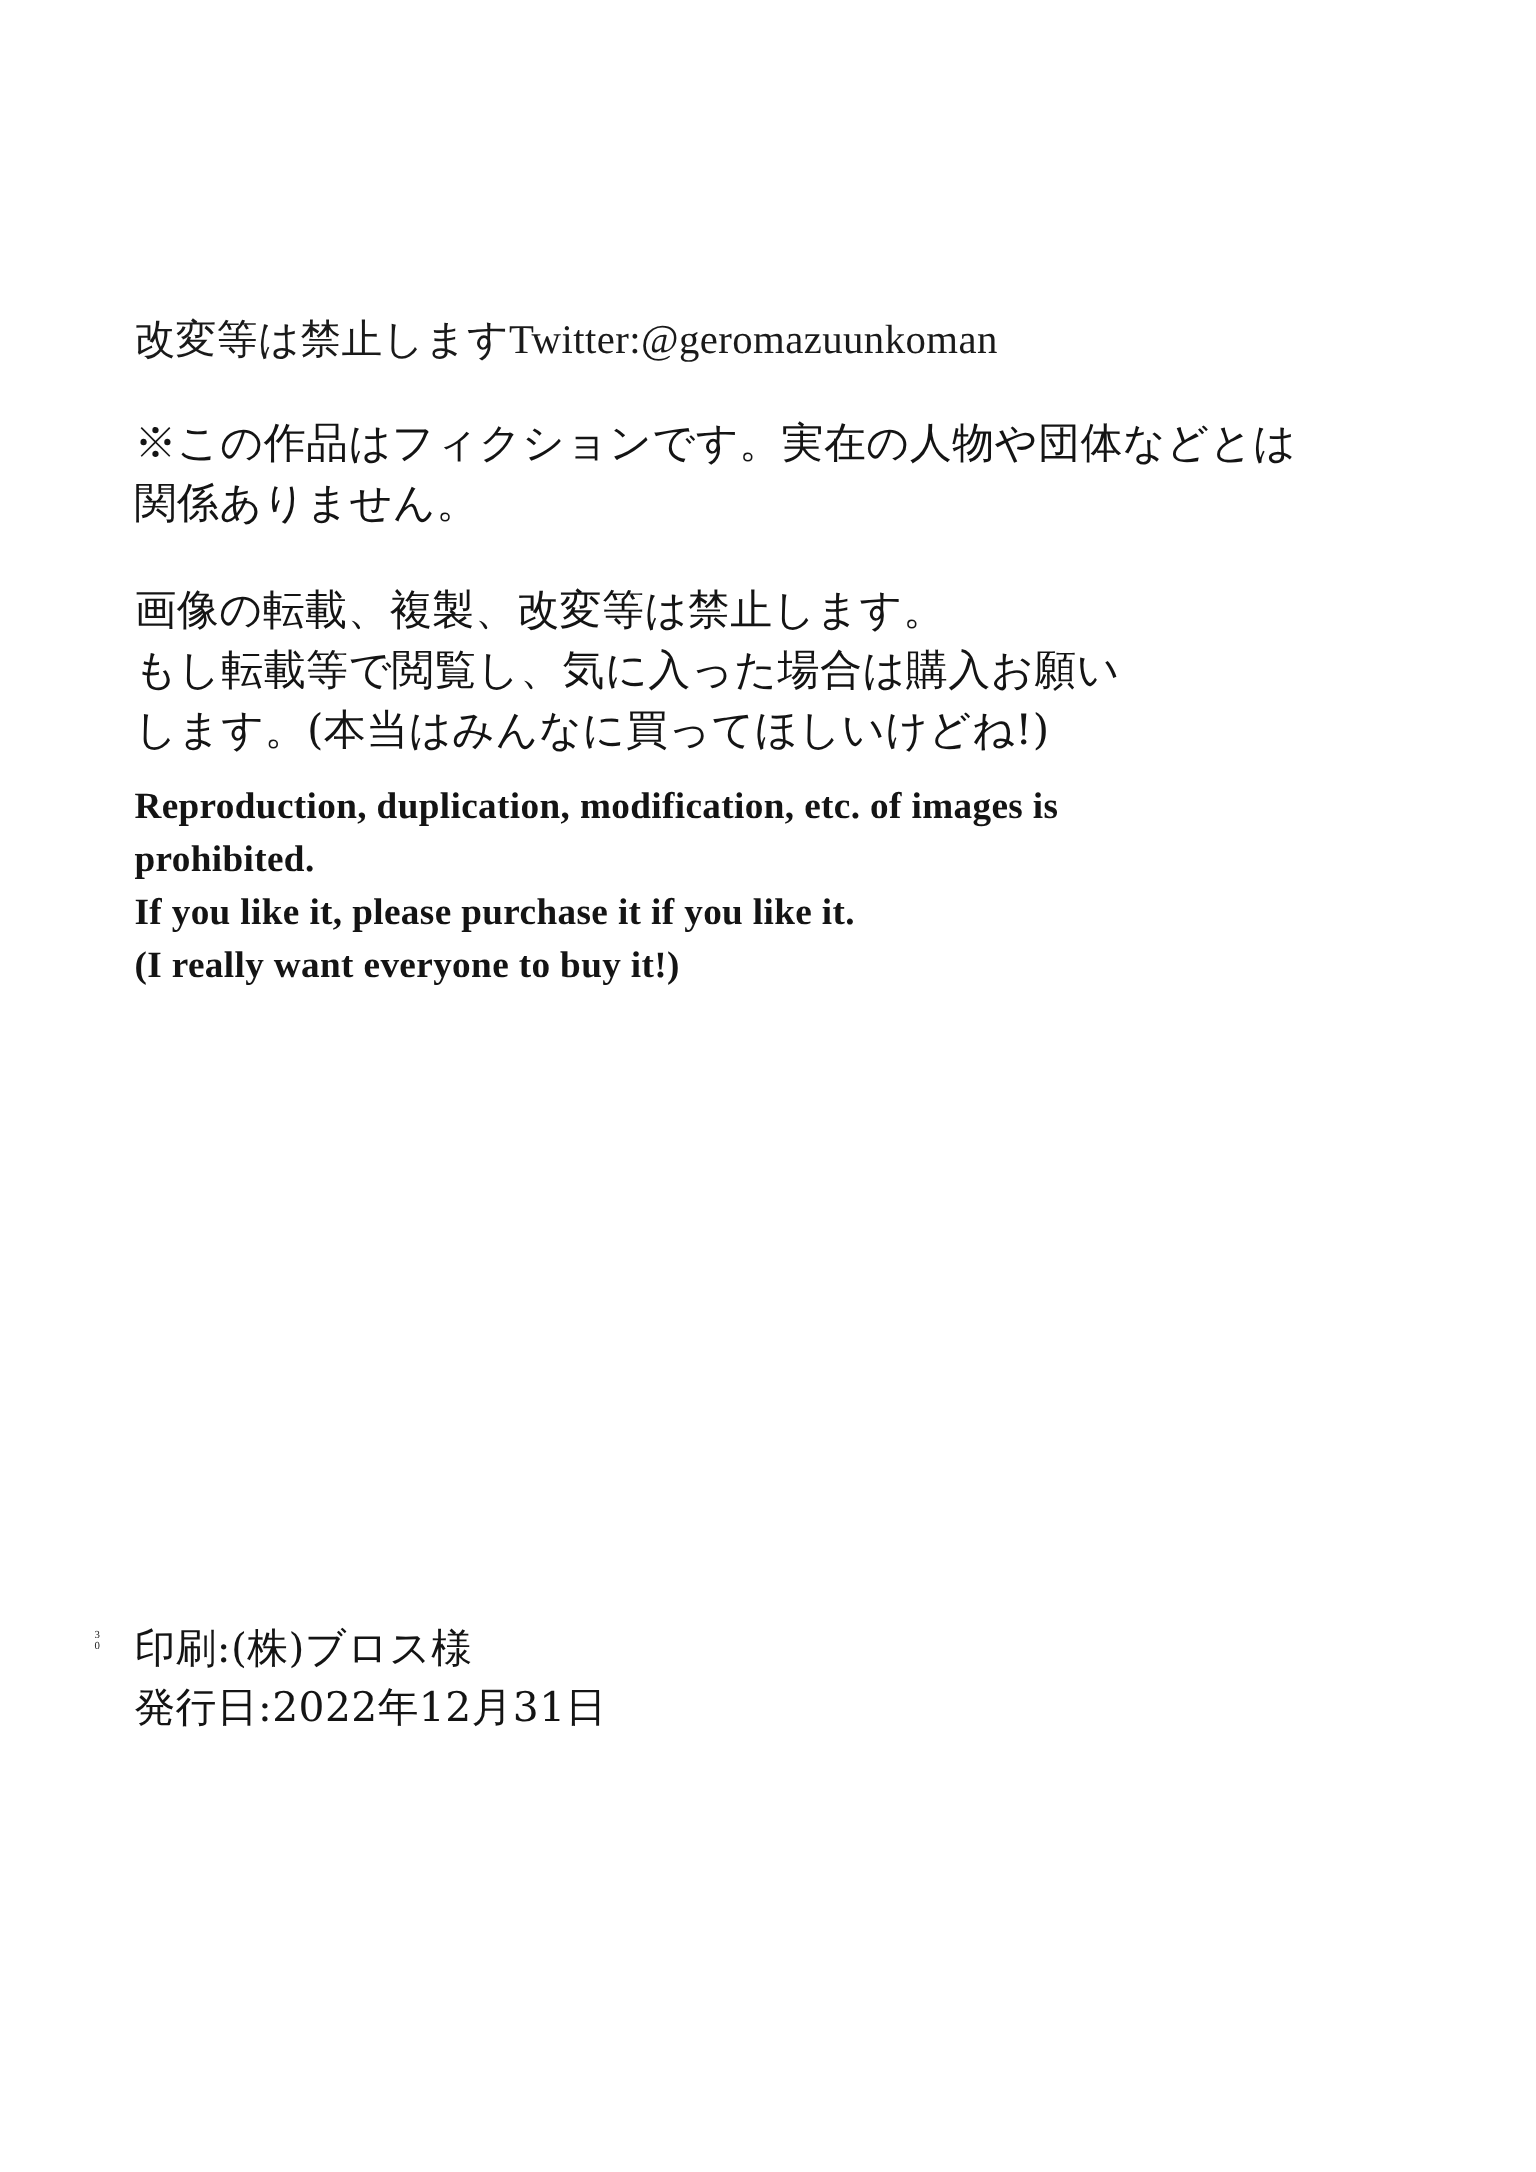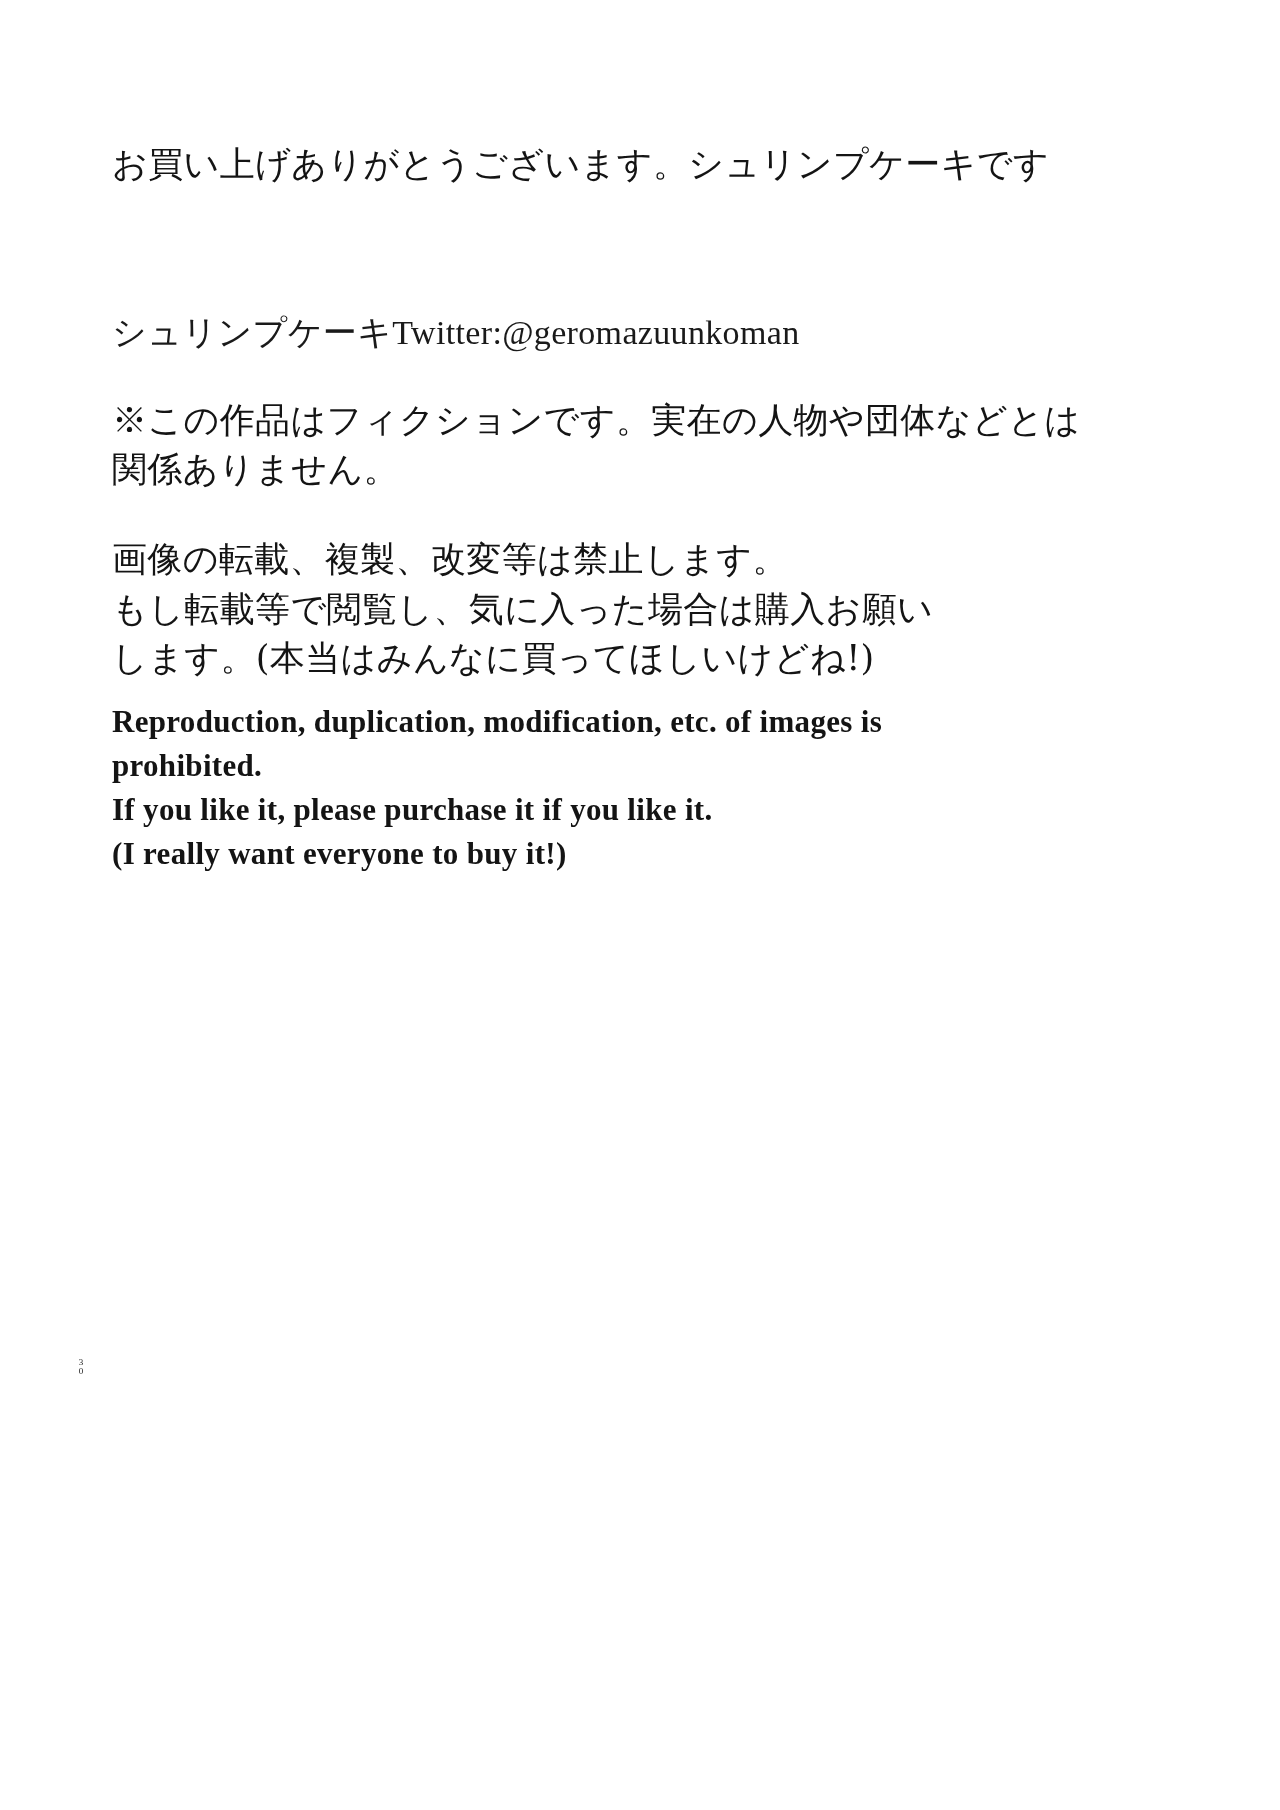--- a/index.html
+++ b/index.html
@@ -82,32 +82,31 @@
   }
   .colophon .jp { font-size: 34px; line-height: 1.45; }
 </style>
 </head>
 <body>
 
 <div class="page">
 
   <div class="content">
 
-    <p class="jp block greeting">お買い上げありがとうございます。シュリンプケーキです</p>
 
     <div class="gap-lg"></div>
 
 
     <div class="gap-lg"></div>
 
 
     <div class="gap-lg"></div>
 
     <p class="handle-line block">
-      <span class="handle-name">シュリンプケーキ</span><span class="handle-twitter">Twitter:@geromazuunkoman</span>
+      <span class="handle-name">改変等は禁止します</span><span class="handle-twitter">Twitter:@geromazuunkoman</span>
     </p>
 
     <div class="gap-lg"></div>
 
     <p class="jp block">※この作品はフィクションです。実在の人物や団体などとは
 関係ありません。</p>
 
     <div class="gap-lg"></div>
 
     <p class="jp block">画像の転載、複製、改変等は禁止します。
@@ -121,14 +120,18 @@
 If you like it, please purchase it if you like it.
 (I really want everyone to buy it!)</p>
 
   </div>
 
   <div class="page-number">
     <span>3</span>
     <span>0</span>
   </div>
 
+  <div class="colophon">
+    <p class="jp block">印刷:(株)ブロス様</p>
+    <p class="jp block">発行日:2022年12月31日</p>
+  </div>
 
 </div>
 
 </body></html>

